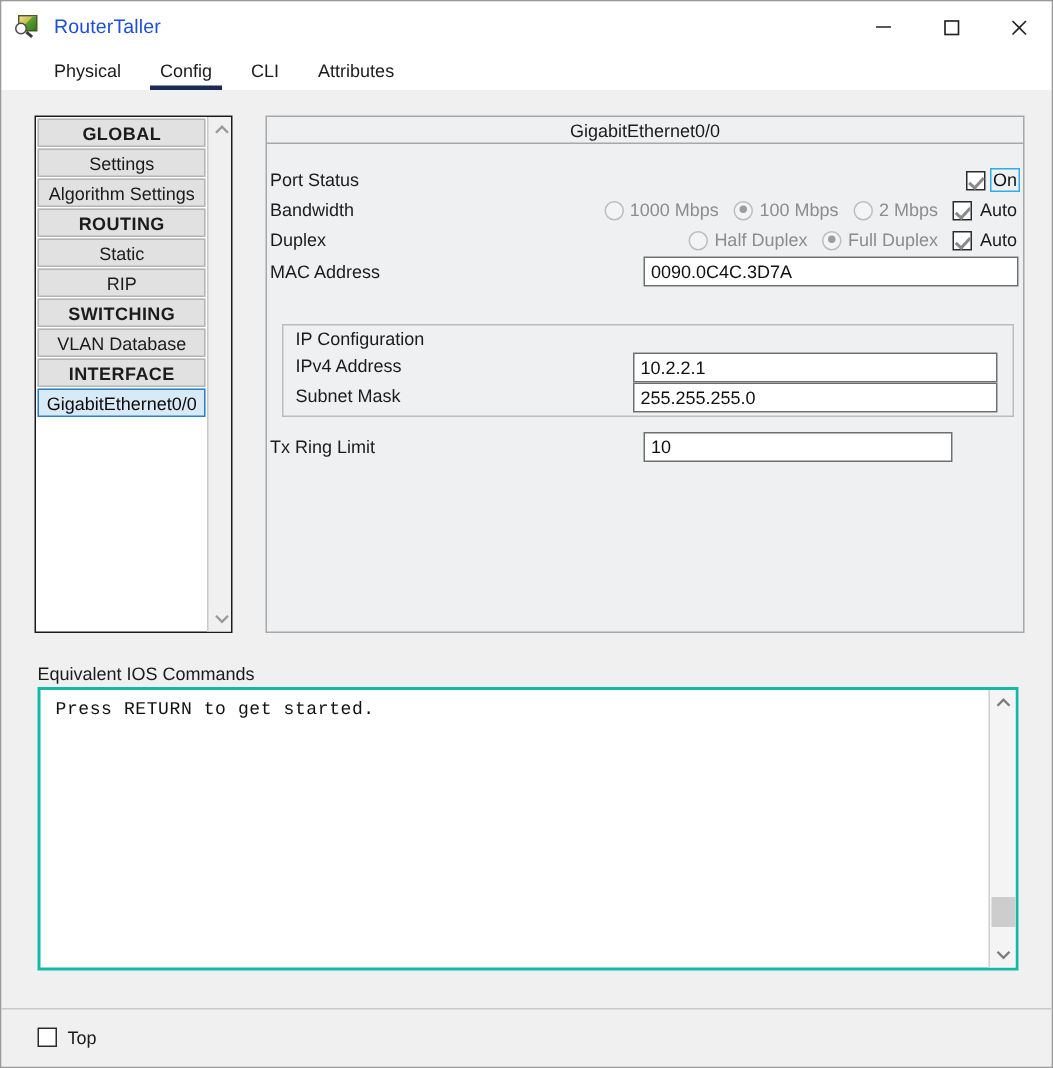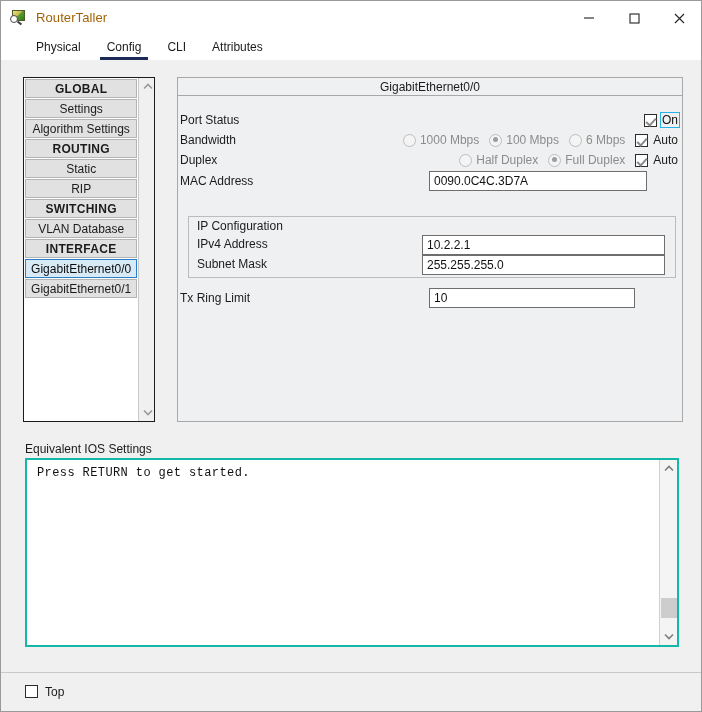--- a/index.html
+++ b/index.html
@@ -49,21 +49,21 @@
     background: #fdfdfd;
   }
   #app-icon .handle {
     position: absolute; left: 7px; top: 13px;
     width: 5px; height: 2px;
     background: #3a3a3a;
     transform: rotate(40deg);
   }
   #title-text {
     font-size: 13px;
-    color: #a16207;
+    color: #1d4ed8;
     letter-spacing: 0.1px;
   }
   #win-controls {
     position: absolute; right: 0; top: 0;
     height: 33px;
     display: flex;
   }
   .win-btn {
     width: 45px; height: 33px;
     display: flex; align-items: center; justify-content: center;
@@ -397,21 +397,20 @@
         <div class="tree-item header">GLOBAL</div>
         <div class="tree-item">Settings</div>
         <div class="tree-item">Algorithm Settings</div>
         <div class="tree-item header">ROUTING</div>
         <div class="tree-item">Static</div>
         <div class="tree-item">RIP</div>
         <div class="tree-item header">SWITCHING</div>
         <div class="tree-item">VLAN Database</div>
         <div class="tree-item header">INTERFACE</div>
         <div class="tree-item selected">GigabitEthernet0/0</div>
-        <div class="tree-item">GigabitEthernet0/1</div>
       </div>
       <div id="tree-scroll">
         <div class="sb-arrow up">
           <svg width="10" height="7" viewBox="0 0 10 7">
               <path d="M1 5.5 L5 1.5 L9 5.5" fill="none" stroke="#9a9a9a" stroke-width="1.6"></path>
             </svg>
         </div>
         <div class="sb-arrow down">
           <svg width="10" height="7" viewBox="0 0 10 7">
               <path d="M1 1.5 L5 5.5 L9 1.5" fill="none" stroke="#9a9a9a" stroke-width="1.6"></path>
@@ -435,21 +434,21 @@
 
         <div class="row" style="top:34px;">
           <span class="row-label">Bandwidth</span>
           <span class="row-right">
             <span class="radio-group">
               <span class="radio"></span>
               <span class="radio-label">1000 Mbps</span>
               <span class="radio sel"></span>
               <span class="radio-label">100 Mbps</span>
               <span class="radio"></span>
-              <span class="radio-label">6 Mbps</span>
+              <span class="radio-label">2 Mbps</span>
             </span>
             <span class="cbox checked" style="margin-left:10px;"></span>
             <span class="cb-label">Auto</span>
           </span>
         </div>
 
         <div class="row" style="top:54px;">
           <span class="row-label">Duplex</span>
           <span class="row-right">
             <span class="radio-group">
@@ -458,42 +457,42 @@
               <span class="radio sel"></span>
               <span class="radio-label">Full Duplex</span>
             </span>
             <span class="cbox checked" style="margin-left:10px;"></span>
             <span class="cb-label">Auto</span>
           </span>
         </div>
 
         <div class="row" style="top:75px;">
           <span class="row-label">MAC Address</span>
-          <input class="tinput" type="text" style="position: absolute; left: 251px; width: 218px;" value="0090.0C4C.3D7A">
+          <input class="tinput" type="text" style="position: absolute; left: 251px; width: 250px;" value="0090.0C4C.3D7A">
         </div>
 
         <div id="ipgroup">
           <span class="gtitle">IP Configuration</span>
 
           <div style="position:absolute;left:8px;top:20px;font-size:12px;color:#1b1b1b;">IPv4 Address</div>
           <input class="tinput" type="text" style="position: absolute; left: 233px; top: 18px; width: 243px;" value="10.2.2.1">
 
           <div style="position:absolute;left:8px;top:40px;font-size:12px;color:#1b1b1b;">Subnet Mask</div>
           <input class="tinput" type="text" style="position: absolute; left: 233px; top: 38px; width: 243px;" value="255.255.255.0">
         </div>
 
         <div class="row" style="top:192px;">
           <span class="row-label">Tx Ring Limit</span>
           <input class="tinput" type="text" style="position: absolute; left: 251px; width: 206px;" value="10">
         </div>
 
       </div>
     </div>
 
-    <div id="ios-label">Equivalent IOS Settings</div>
+    <div id="ios-label">Equivalent IOS Commands</div>
     <div id="ios-box">
       <div id="ios-text">Press RETURN to get started.</div>
       <div id="ios-scroll">
         <div class="sb-arrow up">
           <svg width="10" height="7" viewBox="0 0 10 7">
               <path d="M1 5.5 L5 1.5 L9 5.5" fill="none" stroke="#7d7d7d" stroke-width="1.6"></path>
             </svg>
         </div>
         <div id="ios-thumb"></div>
         <div class="sb-arrow down">

